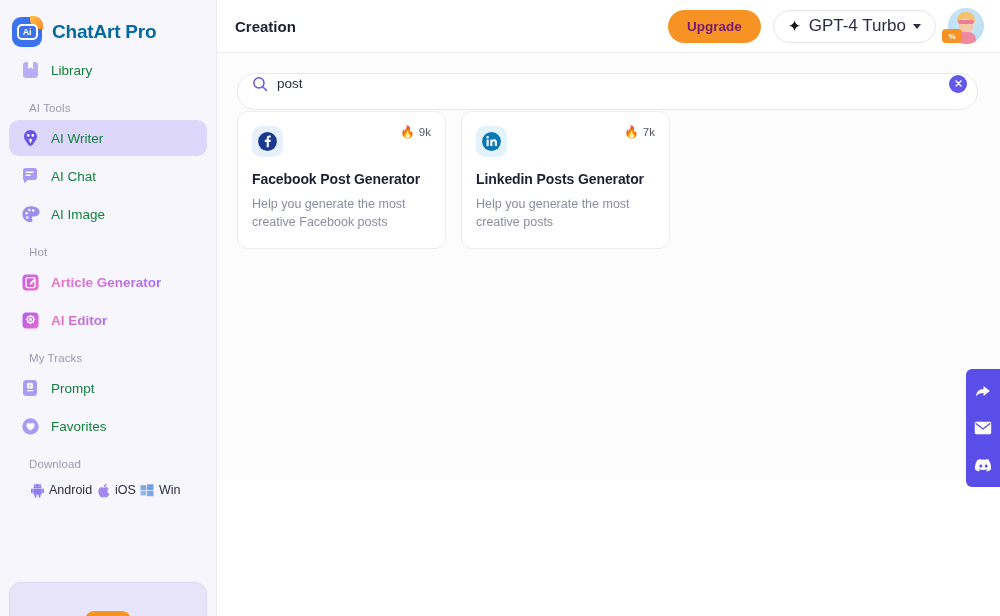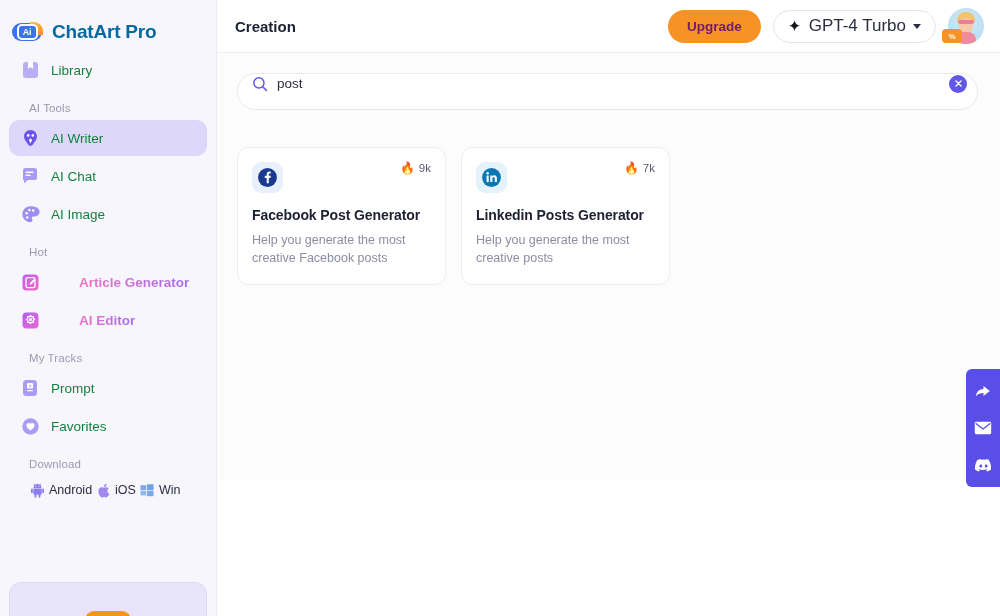--- a/index.html
+++ b/index.html
@@ -14,21 +14,21 @@
   
   .sidebar {
     width: 217px; height: 616px;
     background: #f7f6fd;
     border-right: 1px solid #eceaf6;
     position: relative;
     flex: 0 0 217px;
   }
   .brand { display: flex; align-items: center; gap: 10px; padding: 12px 0 0 12px; height: 52px; }
   .logo {
-    width: 30px; height: 18px; border-radius: 9px;
+    width: 30px; height: 30px; border-radius: 9px;
     background: #3a72f0; position: relative; flex: 0 0 30px;
     display: flex; align-items: center; justify-content: center;
   }
   .logo .corner {
     position: absolute; right: -1px; top: -1px; width: 13px; height: 13px;
     background: linear-gradient(135deg,#ffc247,#ff8a2b);
     border-radius: 0 9px 0 9px;
   }
   .logo .inner {
     width: 21px; height: 16px; border: 2px solid #ffffff; border-radius: 5px;
@@ -43,21 +43,20 @@
     display: flex; align-items: center; gap: 11px;
     height: 36px; padding: 0 11px; border-radius: 10px; cursor: pointer;
     margin-bottom: 2px;
   }
   .nav-item.active { background: #ddd7fb; }
   .nav-label { font-size: 13.5px; color: #15803d; font-weight: 500; }
   .nav-label.grad {
     background: linear-gradient(90deg,#f072c0,#a56cf5);
     -webkit-background-clip: text; background-clip: text; color: transparent;
     font-weight: 600;
-    margin-left: 28px;
   }
   .group-title {
     font-size: 11.5px; color: #9a9ab0; padding: 0 0 0 11px;
     margin: 14px 0 6px 9px; letter-spacing: 0.1px;
   }
 
   .ic { width: 20px; height: 20px; flex: 0 0 20px; display:flex; align-items:center; justify-content:center; }
   .ic svg { display: block; }
 
   
@@ -106,21 +105,21 @@
     position: absolute; left: -6px; bottom: 1px; width: 20px; height: 14px;
     background: #f79324; border-radius: 4px; display:flex; align-items:center; justify-content:center;
     font-size: 8px; color: #fff; font-weight: 700;
   }
 
   .content { flex: 1; padding: 20px 22px 0 20px; position: relative; overflow: hidden; }
 
   .search-bar {
     height: 37px; background: #fff; border: 1px solid #e8e8ef; border-radius: 19px;
     display: flex; align-items: center; padding: 0 10px 16px 14px; gap: 9px;
-    margin-bottom: 37px;
+    margin-bottom: 1px;
   }
   .search-input {
     flex: 1; border: none; outline: none; font-size: 13.5px; color: #2b2d40;
     font-family: "Liberation Sans", sans-serif; background: transparent;
   }
   .clear-btn {
     width: 18px; height: 18px; border-radius: 50%; background: #6357e8;
     display: flex; align-items: center; justify-content: center; cursor: pointer;
     flex: 0 0 18px;
   }

